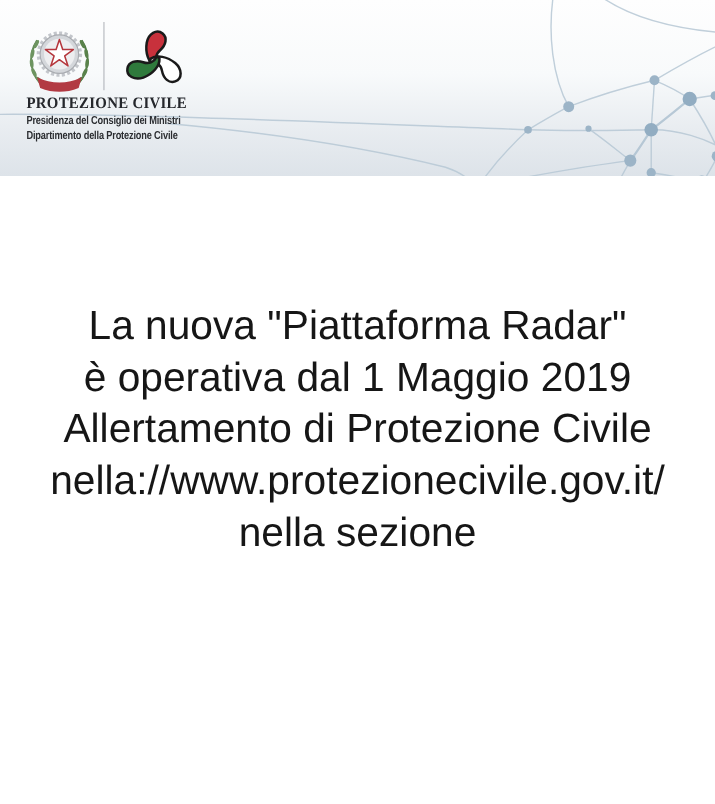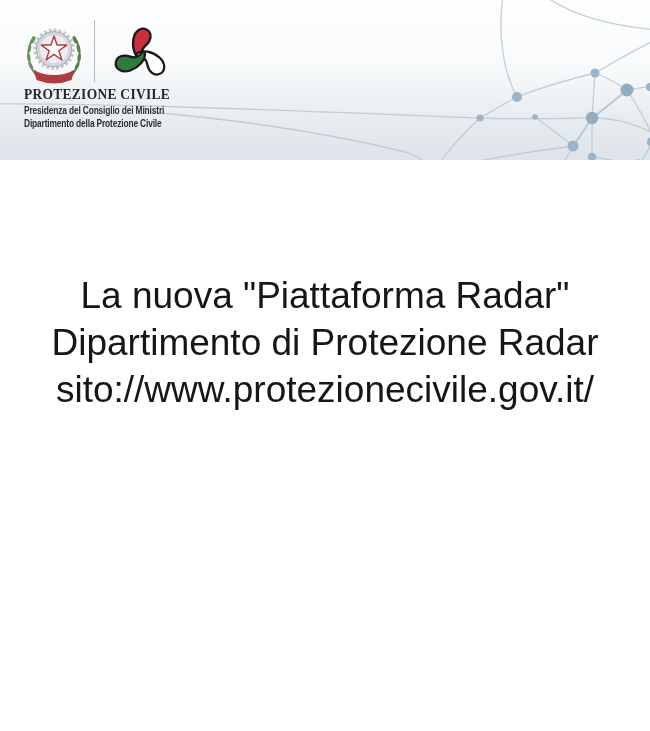--- a/index.html
+++ b/index.html
@@ -129,15 +129,17 @@
     <div class="brand-title">PROTEZIONE CIVILE</div>
     <div class="brand-subs">
       <div>Presidenza del Consiglio dei Ministri</div>
       <div>Dipartimento della Protezione Civile</div>
     </div>
   </div>
 </div>
 
 <div class="announcement">
   <div class="line">La nuova "Piattaforma Radar"</div>
-  <div class="line">Dipartimento di Protezione Radar</div>
-  <div class="line">sito://www.protezionecivile.gov.it/</div>
+  <div class="line">è operativa dal 1 Maggio 2019</div>
+  <div class="line">Allertamento di Protezione Civile</div>
+  <div class="line">nella://www.protezionecivile.gov.it/</div>
+  <div class="line">nella sezione</div>
 </div>
 
 </body></html>

